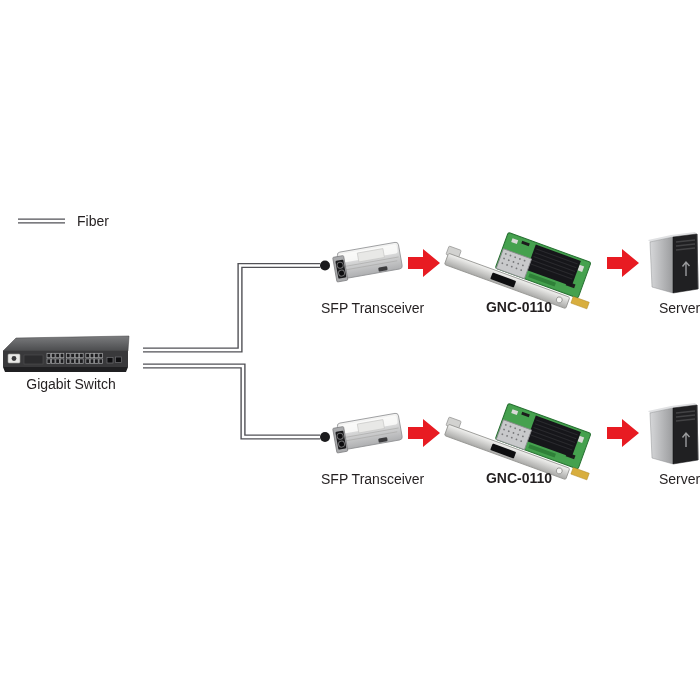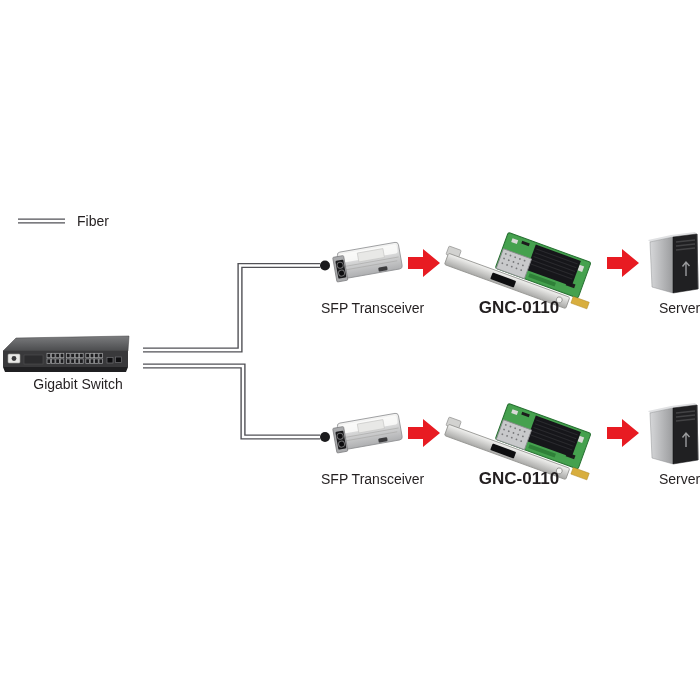--- a/index.html
+++ b/index.html
@@ -2,21 +2,21 @@
 <html><head>
 <meta charset="utf-8">
 <style>
   html,body{margin:0;padding:0;background:#fff;}
   .canvas{
     position:relative;width:700px;height:700px;background:#fff;overflow:hidden;
     font-family:"Liberation Sans",sans-serif;color:#231f20;
   }
   .abs{position:absolute;}
   .lbl{position:absolute;font-size:14px;line-height:15px;color:#231f20;white-space:nowrap;}
-  .lbl.bold{font-weight:bold;font-size:17px;}
+  .lbl.bold{font-weight:bold;font-size:14px;}
   .lbl.center{text-align:center;}
   .row{position:absolute;left:0;width:700px;height:92px;}
   svg{display:block;}
 </style>
 </head>
 <body>
 
 <div class="canvas">
 
   <svg width="0" height="0" style="position:absolute" aria-hidden="true">
@@ -91,21 +91,21 @@
       <use href="#swport" x="85.8" y="27.9"></use>
         <use href="#swport" x="90.2" y="27.9"></use>
         <use href="#swport" x="94.6" y="27.9"></use>
         <use href="#swport" x="99" y="27.9"></use>
     </g>
     <g>
       <rect x="107" y="26.5" width="6" height="5.5" fill="#0f0f11" stroke="#6f7072" stroke-width="0.7"></rect>
       <rect x="115.5" y="26" width="6" height="5.5" fill="#0f0f11" stroke="#6f7072" stroke-width="0.7"></rect>
     </g>
   </svg>
-  <div class="lbl center" style="left:7px;top:377px;width:142px">Gigabit Switch</div>
+  <div class="lbl center" style="left:0;top:377px;width:142px">Gigabit Switch</div>
 
   <div class="row" style="top:230px">
 
     <svg class="abs" style="left:328px;top:6px" width="80" height="56" viewBox="0 0 80 56">
       <g transform="rotate(-10 14 34)">
         <rect x="12" y="16" width="62" height="27" rx="3" fill="url(#gSfpBody)" stroke="#8f9092" stroke-width="0.8"></rect>
         <rect x="14" y="18" width="58" height="9" rx="2" fill="#fbfbfa" opacity="0.85"></rect>
         <rect x="32" y="20" width="26" height="9" fill="#e8e8e6" stroke="#c2c2c0" stroke-width="0.6"></rect>
         <path d="M16 31 H72 M16 34.5 H70" stroke="#a8a8a6" stroke-width="0.6"></path>
         <rect x="7" y="20" width="11" height="25" rx="1" fill="#a9aaac" stroke="#7f8082" stroke-width="0.8"></rect>

